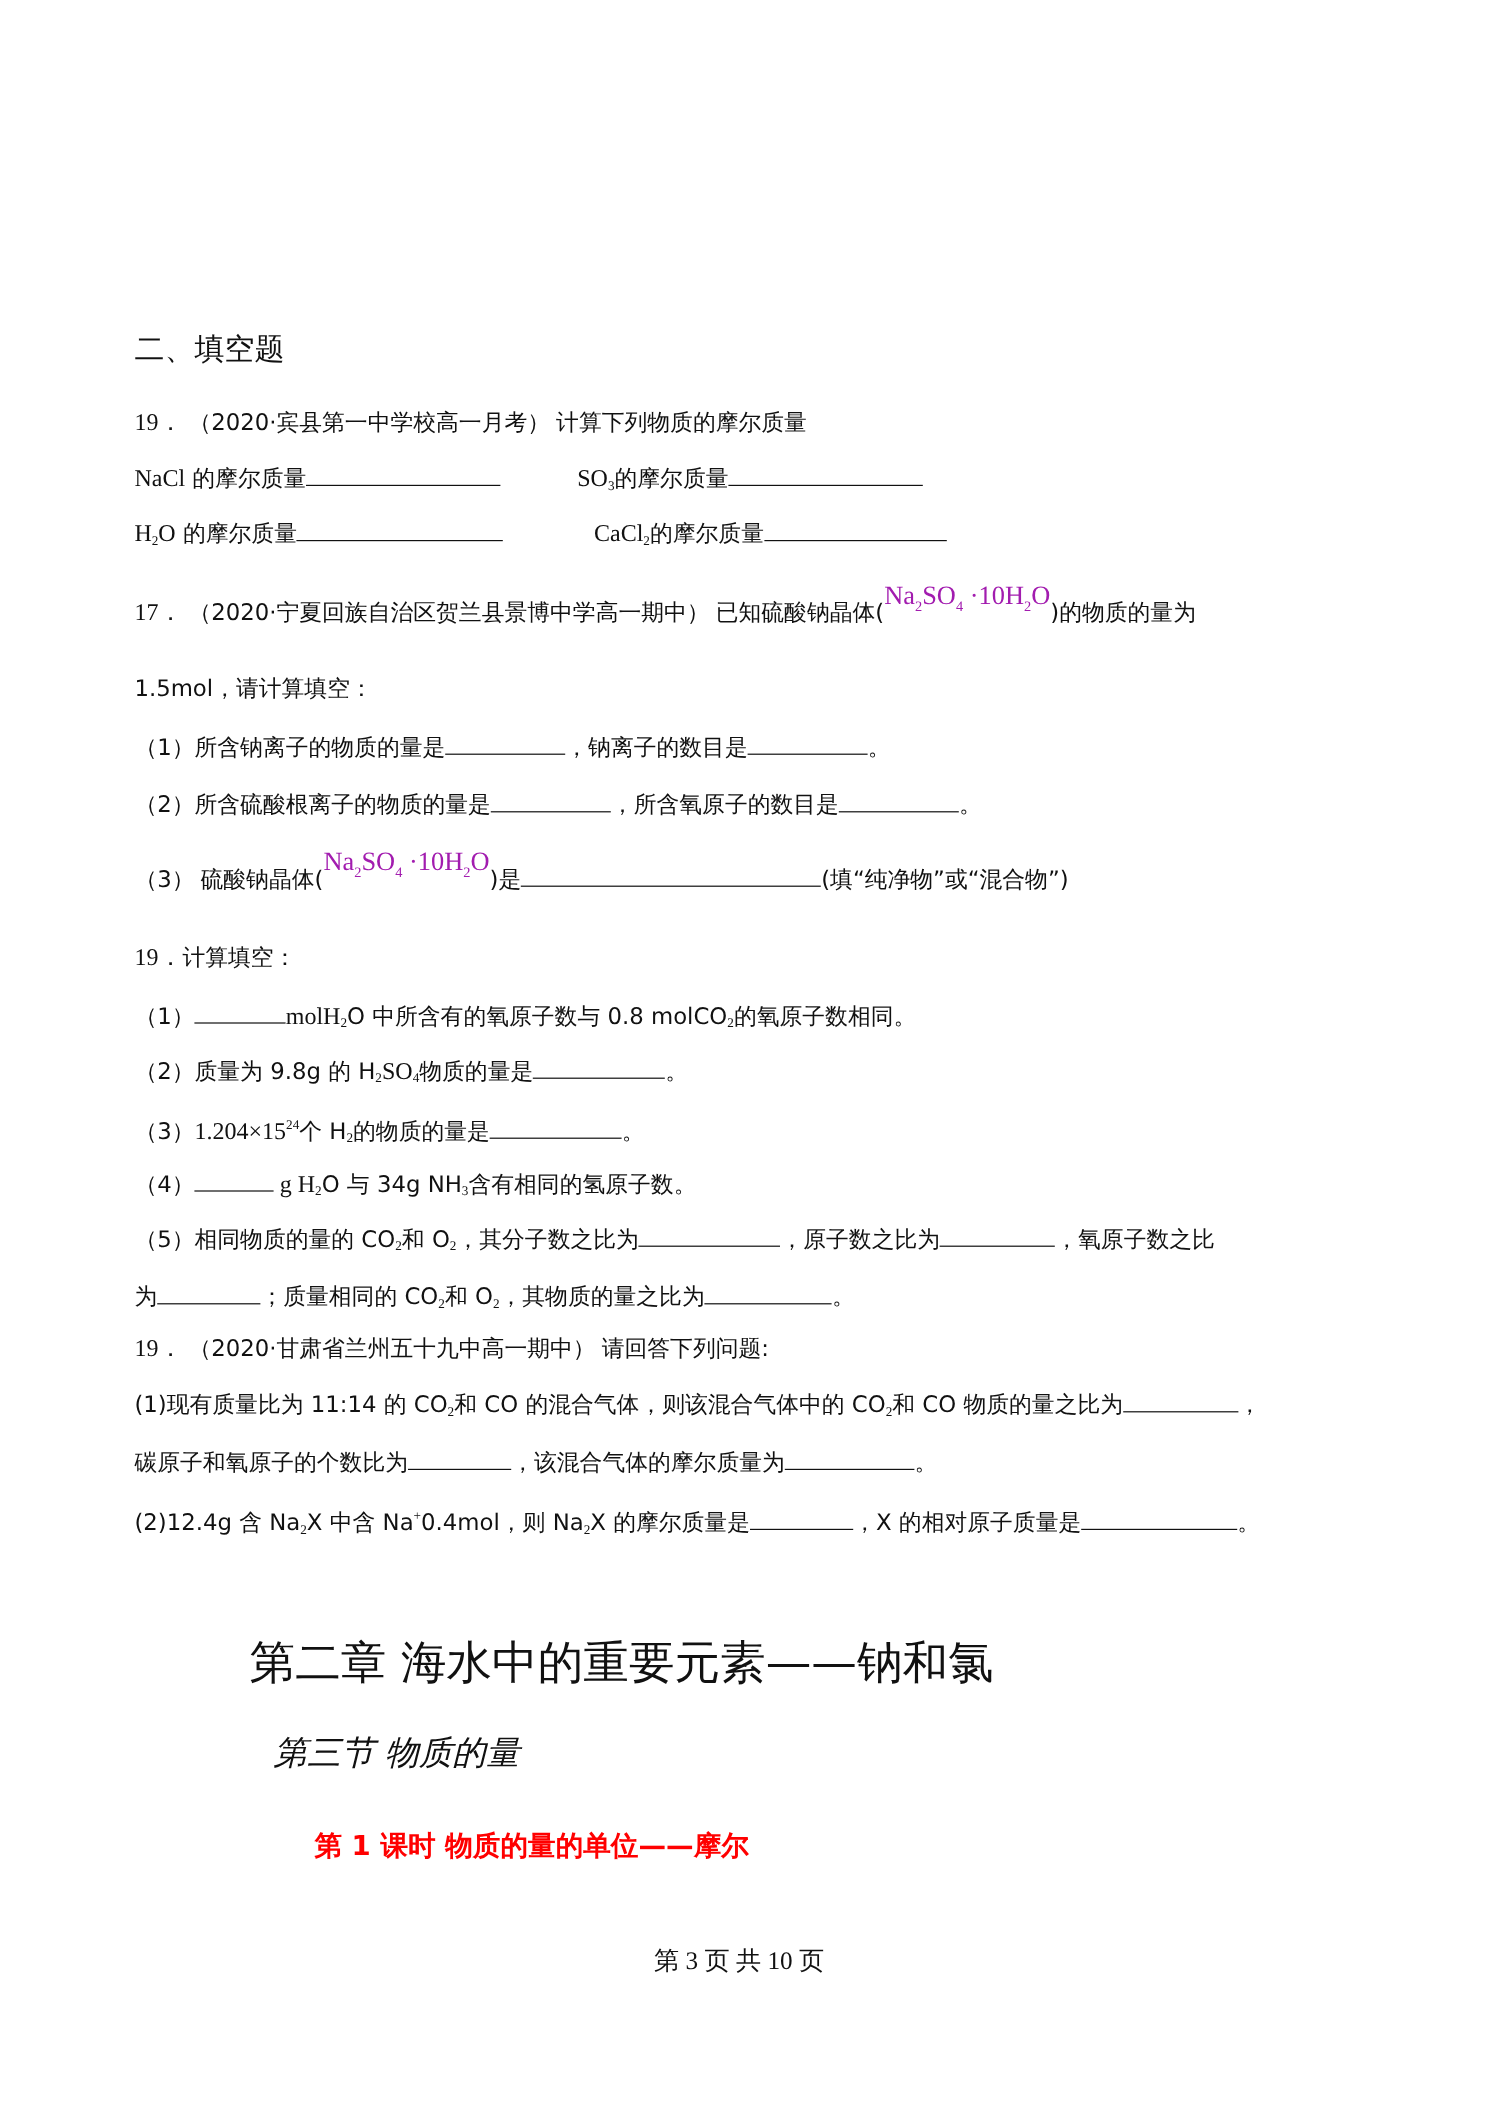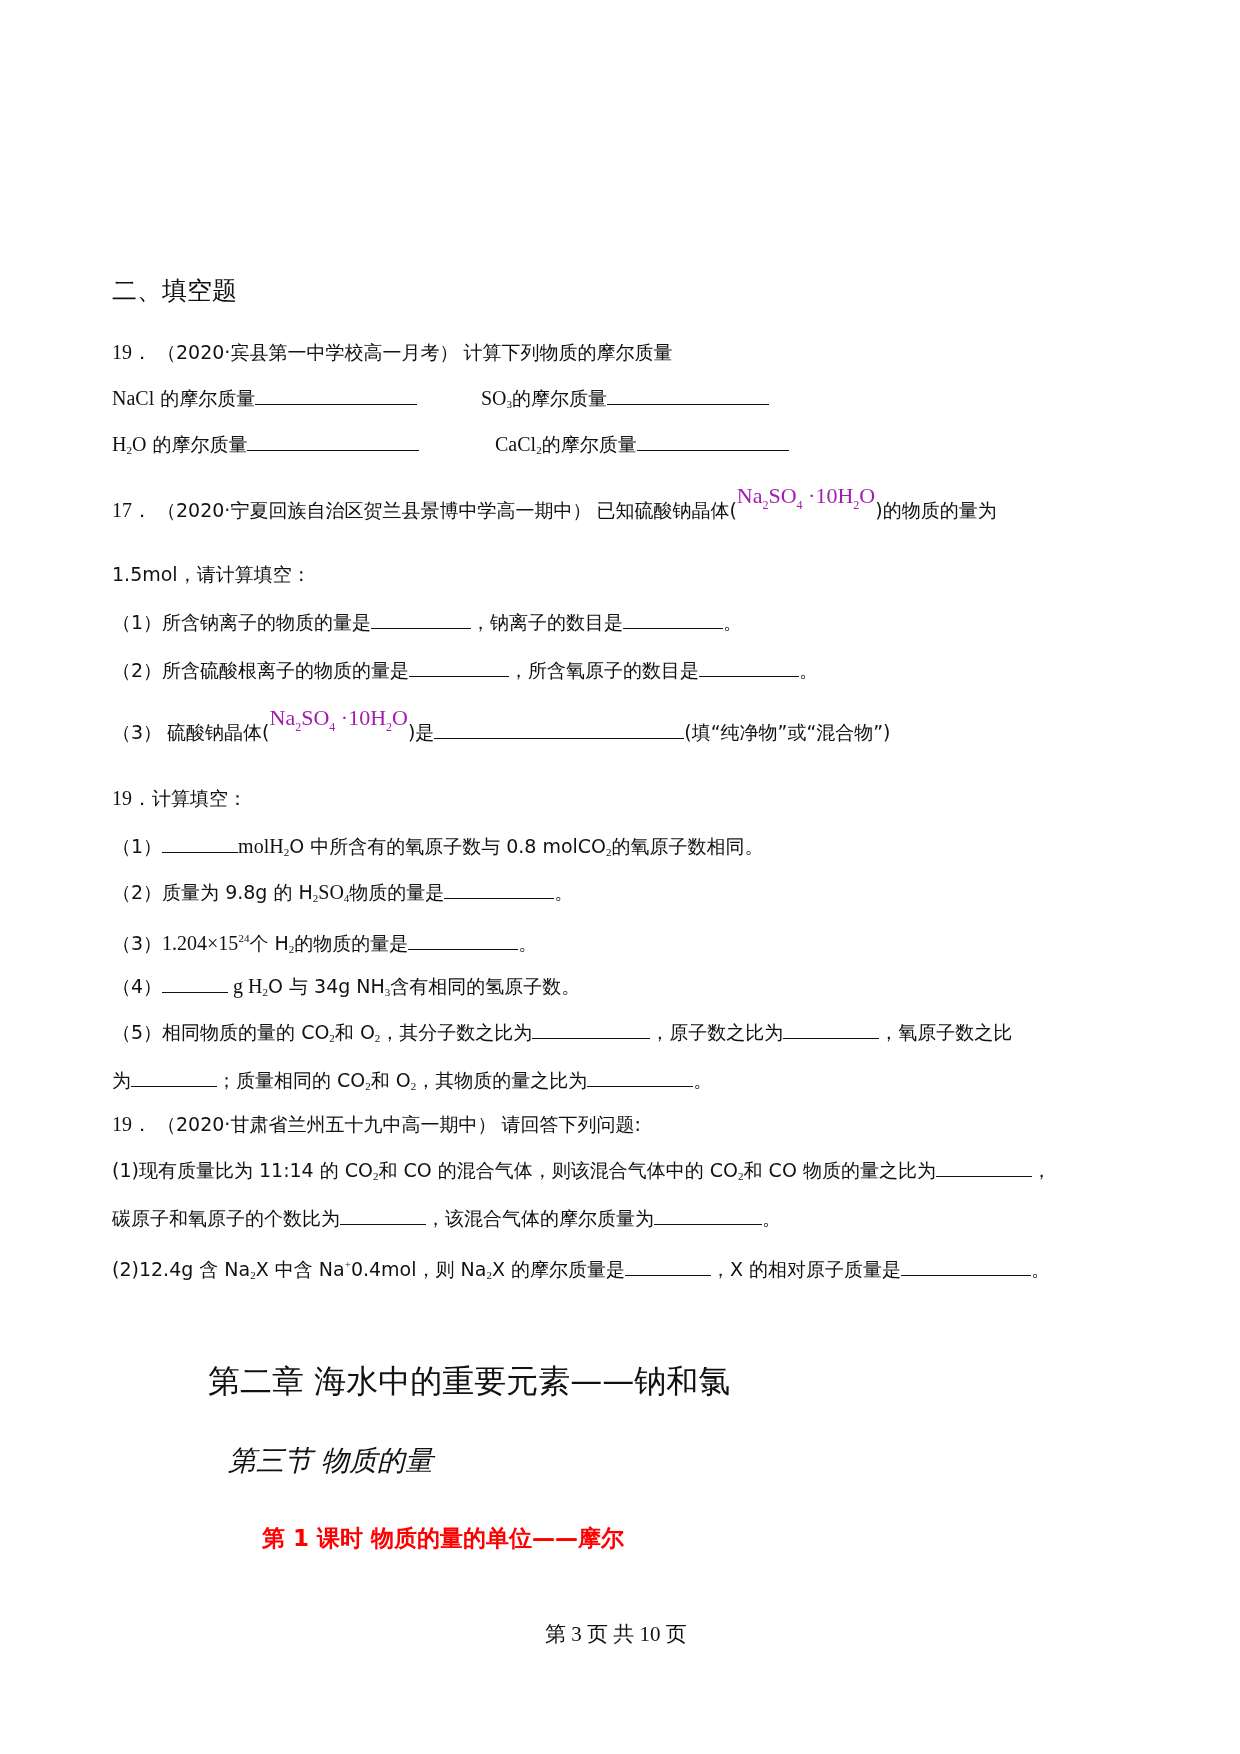--- a/index.html
+++ b/index.html
@@ -6,21 +6,21 @@
     body { width: 1240px; height: 1754px; position: relative; overflow: hidden;
            font-family: "Liberation Serif", "DejaVu Serif", serif; color: #111; }
     .line { position: absolute; left: 112px; font-size: 20px; white-space: nowrap; line-height: 24px; }
     .cjk { font-family: "DejaVu Sans", sans-serif; font-size: 19px; }
     .blank { display: inline-block; border-bottom: 1.5px solid #111; height: 18px; vertical-align: baseline; }
     sub { font-size: 11px; vertical-align: -3px; }
     sup { font-size: 11px; vertical-align: 8px; }
     .formula { display: inline-block; position: relative; top: -14px; font-size: 22px; color: #a21caf; letter-spacing: 0px; }
     .formula sub { font-size: 12px; vertical-align: -6px; }
     .section-title { position: absolute; left: 112px; top: 274px; font-size: 25px; font-family: "DejaVu Sans", sans-serif; }
-    .chapter { position: absolute; left: 208px; top: 1360px; font-size: 32px; font-family: "DejaVu Sans", sans-serif; }
+    .chapter { position: absolute; left: 208px; top: 1360px; font-size: 38px; font-family: "DejaVu Sans", sans-serif; }
     .subsection { position: absolute; left: 228px; top: 1442px; font-size: 28px; font-family: "DejaVu Sans", sans-serif; font-style: italic; }
     .lesson { position: absolute; left: 262px; top: 1523px; font-size: 23px; font-weight: bold; color: #ff0000; font-family: "DejaVu Sans", sans-serif; }
     .footer { position: absolute; left: 545px; top: 1620px; font-size: 21px; }
   </style>
 </head>
 <body>
 
 <div class="section-title">二、填空题</div>
 
 <div class="line" style="top:340px">

